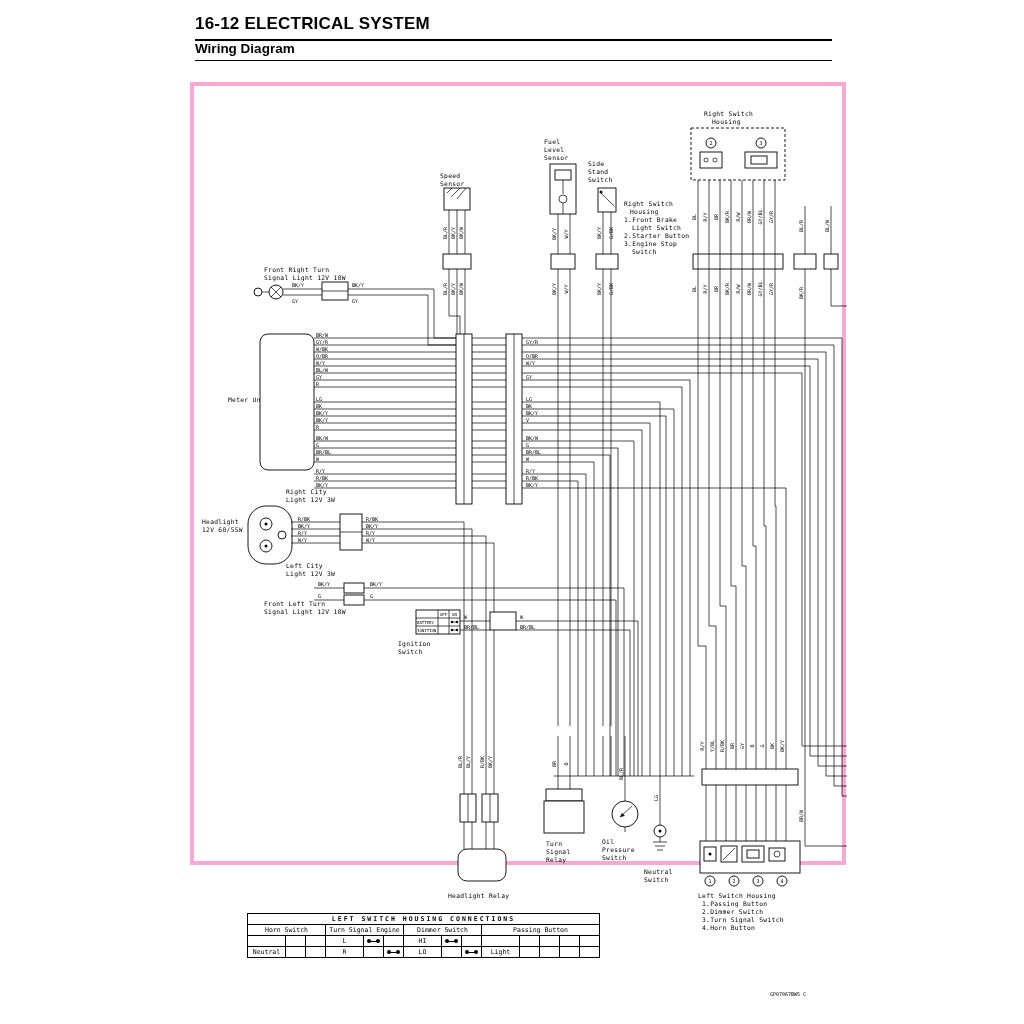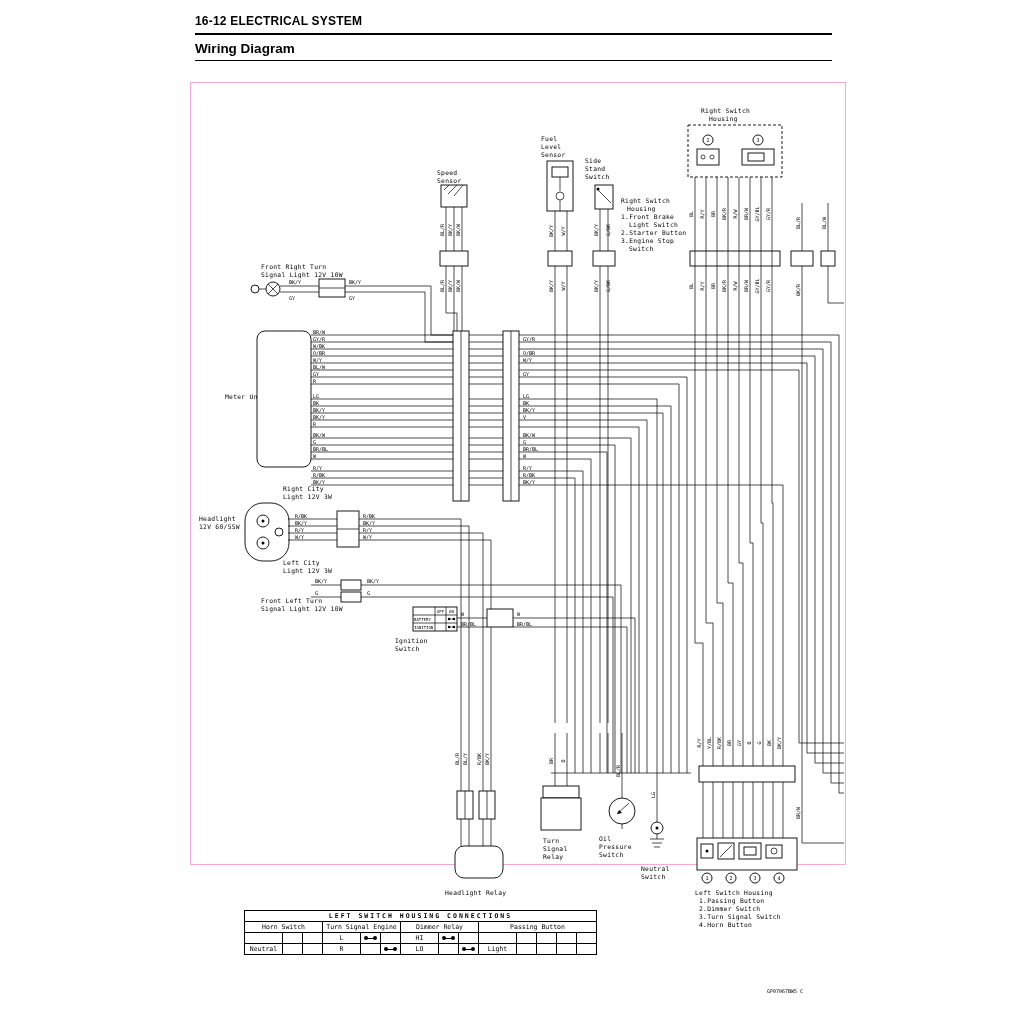--- a/index.html
+++ b/index.html
@@ -1,23 +1,23 @@
 <!DOCTYPE html>
 <html><head>
 <meta charset="utf-8">
 <style>
 *{margin:0;padding:0;box-sizing:border-box}
 html,body{width:1024px;height:1024px;background:#fff}
 body{position:relative;font-family:"DejaVu Sans Mono",monospace;color:#000}
 .hdr{position:absolute;left:195px;top:14px;width:637px}
-.h1{font-family:"Liberation Sans",sans-serif;font-weight:bold;font-size:12px;letter-spacing:.2px}
+.h1{font-family:"Liberation Sans",sans-serif;font-weight:bold;font-size:17px;letter-spacing:.2px}
 .rule{height:2px;background:#000;margin-top:5px}
-.h2{font-family:"Liberation Sans",sans-serif;font-weight:bold;font-size:13.5px;margin-top:6px}
+.h2{font-family:"Liberation Sans",sans-serif;font-weight:bold;font-size:13.5px;}
 .rule2{height:1px;background:#000;margin-top:4px}
-.frame{position:absolute;left:190px;top:82px;width:656px;height:783px;border:1px solid #f9a8d4;background:#fff}
+.frame{position:absolute;left:190px;top:82px;width:656px;height:783px;border:4px solid #f9a8d4;background:#fff}
 svg{position:absolute;left:0;top:0}
 svg text{font-family:"DejaVu Sans Mono",monospace;fill:#000}
 .t{font-size:6.3px;letter-spacing:.3px}
 .s{font-size:5px}
 .xs{font-size:4px}
 .r{text-anchor:middle}
 .m{text-anchor:middle}
 .w{stroke:#000;stroke-width:.7;fill:none}
 .bx{stroke:#000;stroke-width:.9;fill:#fff}
 .fl{fill:#000;stroke:none}
@@ -351,21 +351,21 @@
 </svg>
 
 <table class="ct">
   <tbody>
         <tr>
           <td colspan="16" class="tt">LEFT SWITCH HOUSING CONNECTIONS</td>
         </tr>
   <tr>
     <td colspan="3">Horn Switch</td>
     <td colspan="4">Turn Signal Engine</td>
-    <td colspan="4">Dimmer Relay</td>
+    <td colspan="4">Dimmer Switch</td>
     <td colspan="5">Passing Button</td>
   </tr>
   <tr>
     <td class="lb"></td>
           <td></td>
           <td></td>
     <td class="lb">L</td>
     <td colspan="2" class="cc">
             <span class="cn"></span>
           </td>

